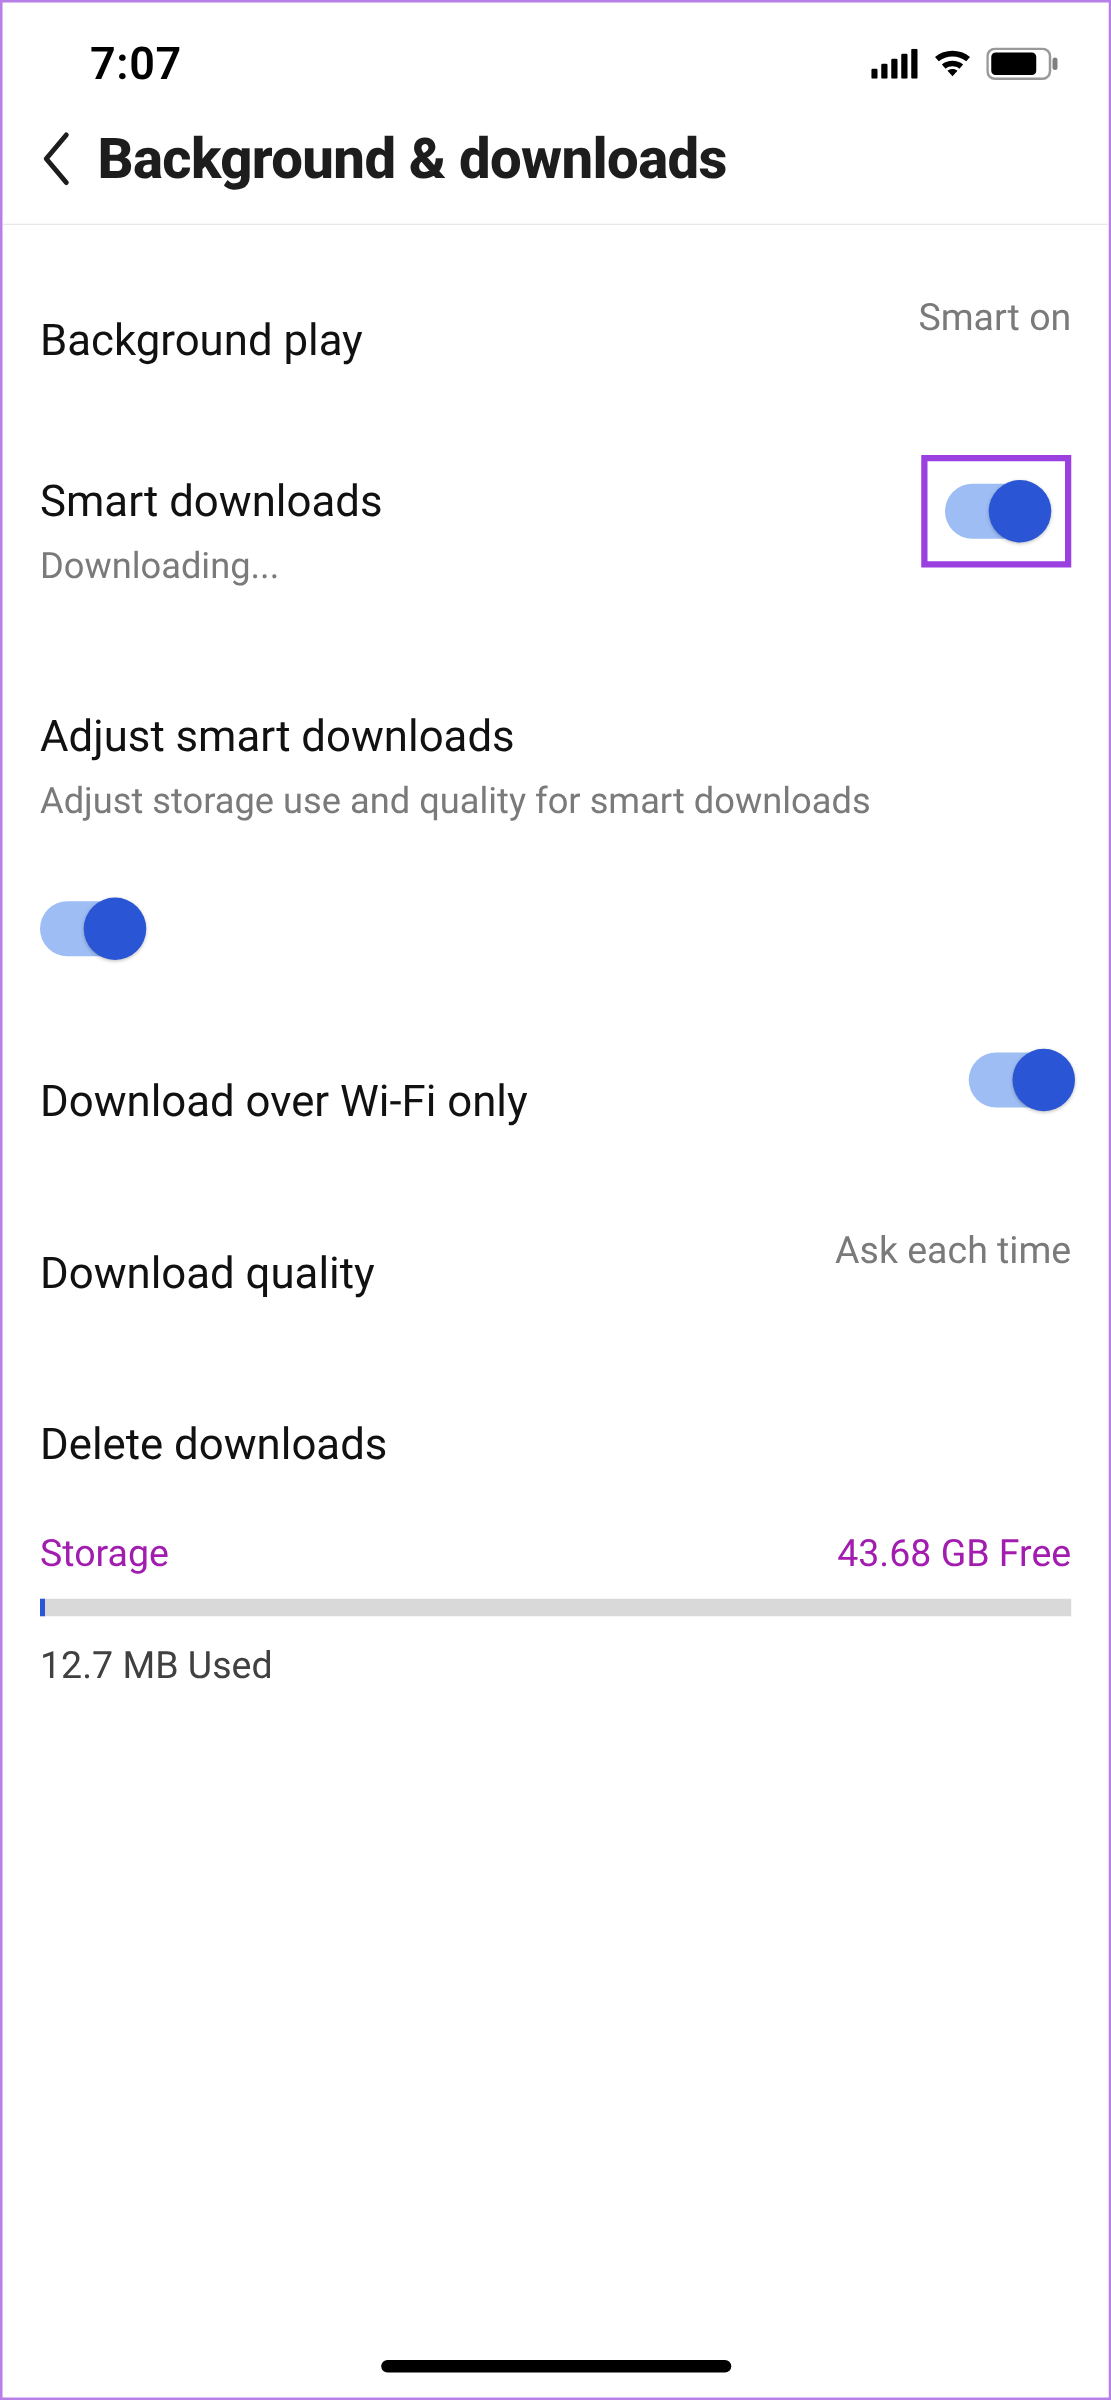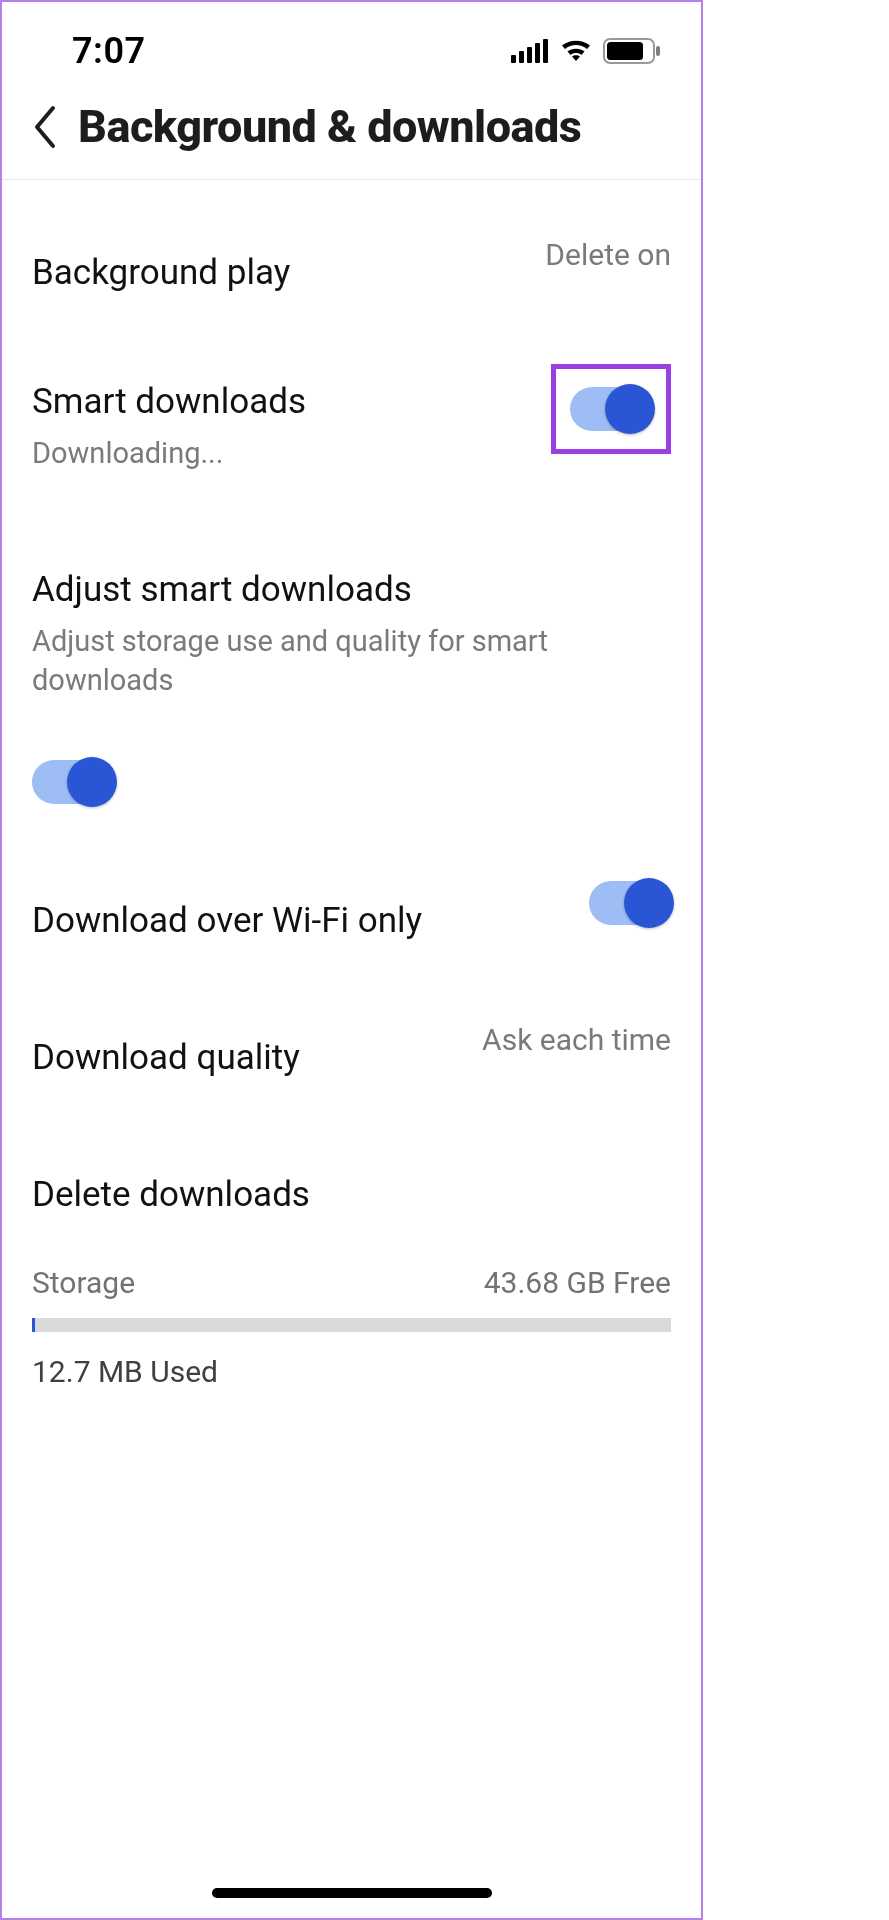--- a/index.html
+++ b/index.html
@@ -3,21 +3,21 @@
 <meta charset="utf-8">
 <style>
   * { box-sizing: border-box; margin: 0; padding: 0; }
   html, body { width: 100%; height: 100%; }
   body {
     font-family: -apple-system, BlinkMacSystemFont, "Segoe UI", Roboto, Helvetica, Arial, sans-serif;
     background: #fff;
     color: #000;
   }
   .device {
-    width: 703px;
+    width: 889px;
     height: 1920px;
     border: 2px solid #b97fe8;
     background: #fff;
     position: relative;
     overflow: hidden;
   }
   
   .statusbar {
     display: flex;
     align-items: center;
@@ -117,21 +117,21 @@
     flex-shrink: 0;
   }
   
   .storage {
     padding: 20px 30px;
   }
   .storage-header {
     display: flex;
     justify-content: space-between;
     font-size: 30px;
-    color: #737373;
+    color: #a21caf;
     margin-bottom: 18px;
   }
   .storage-bar {
     width: 100%;
     height: 14px;
     background: #d9d9d9;
     position: relative;
   }
   .storage-bar .used {
     position: absolute;
@@ -198,21 +198,21 @@
     </div>
     <h1>Background &amp; downloads</h1>
   </div>
 
   <div class="list">
 
     <div class="row">
       <div class="row-col">
         <span class="row-title">Background play</span>
       </div>
-      <span class="row-value">Delete on</span>
+      <span class="row-value">Smart on</span>
     </div>
 
     <div class="row" style="padding-top:22px;padding-bottom:22px;">
       <div class="row-col">
         <span class="row-title">Smart downloads</span>
         <span class="row-sub">Downloading...</span>
       </div>
       <div class="highlight-box">
         <div class="toggle">
           <div class="knob"></div>

